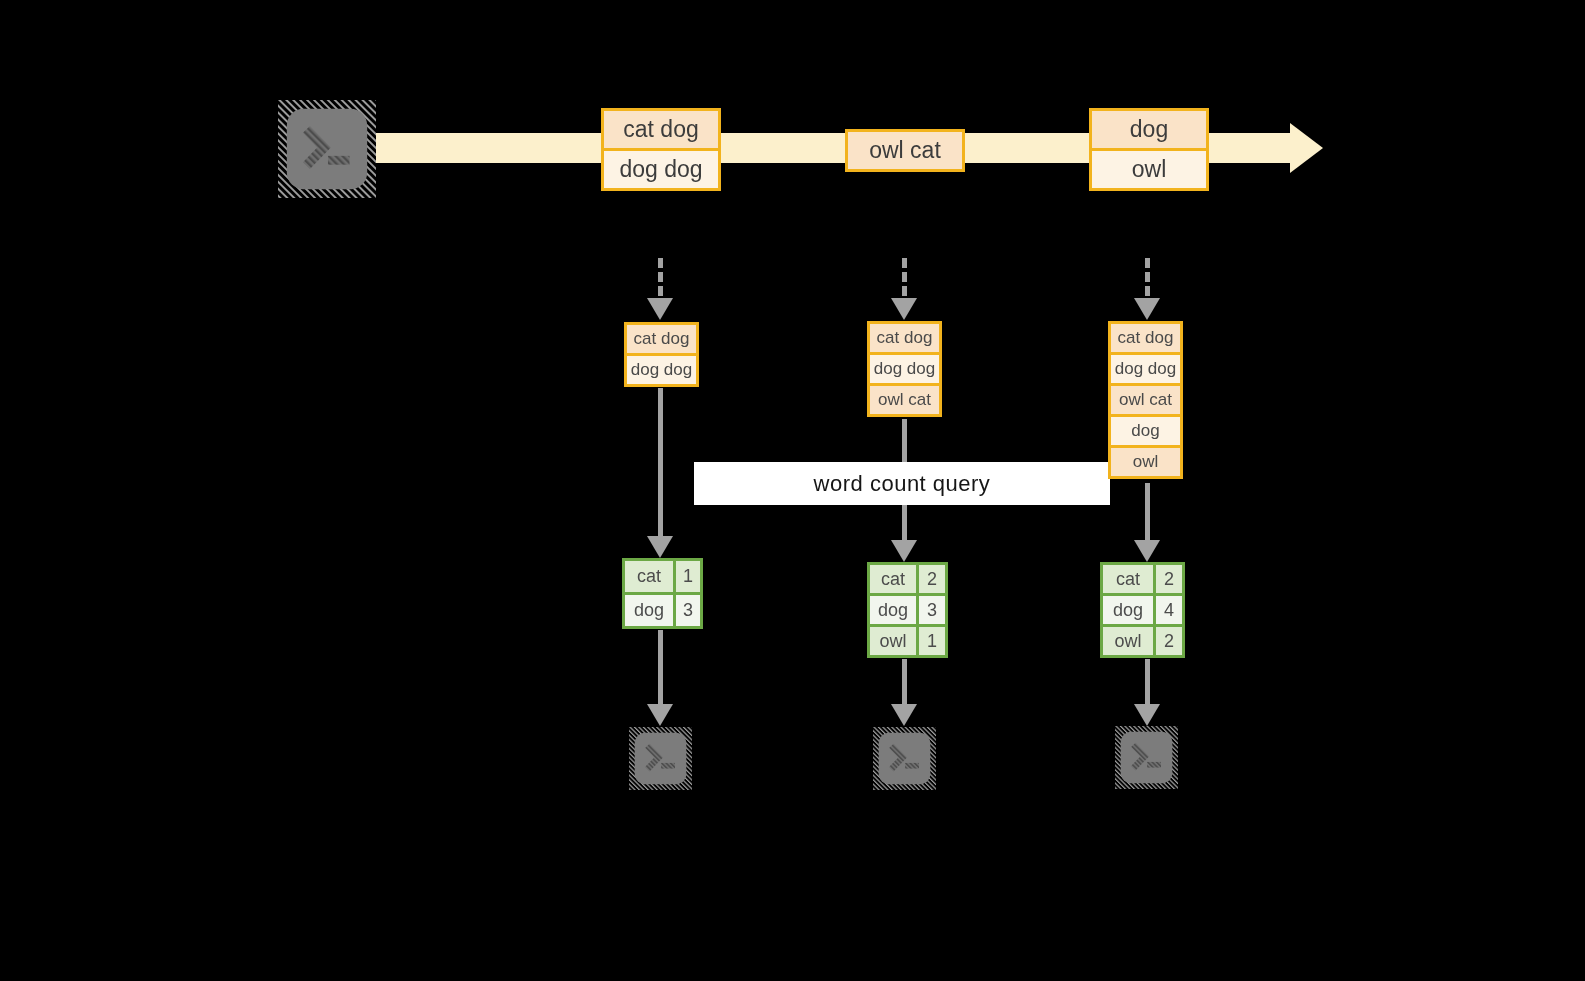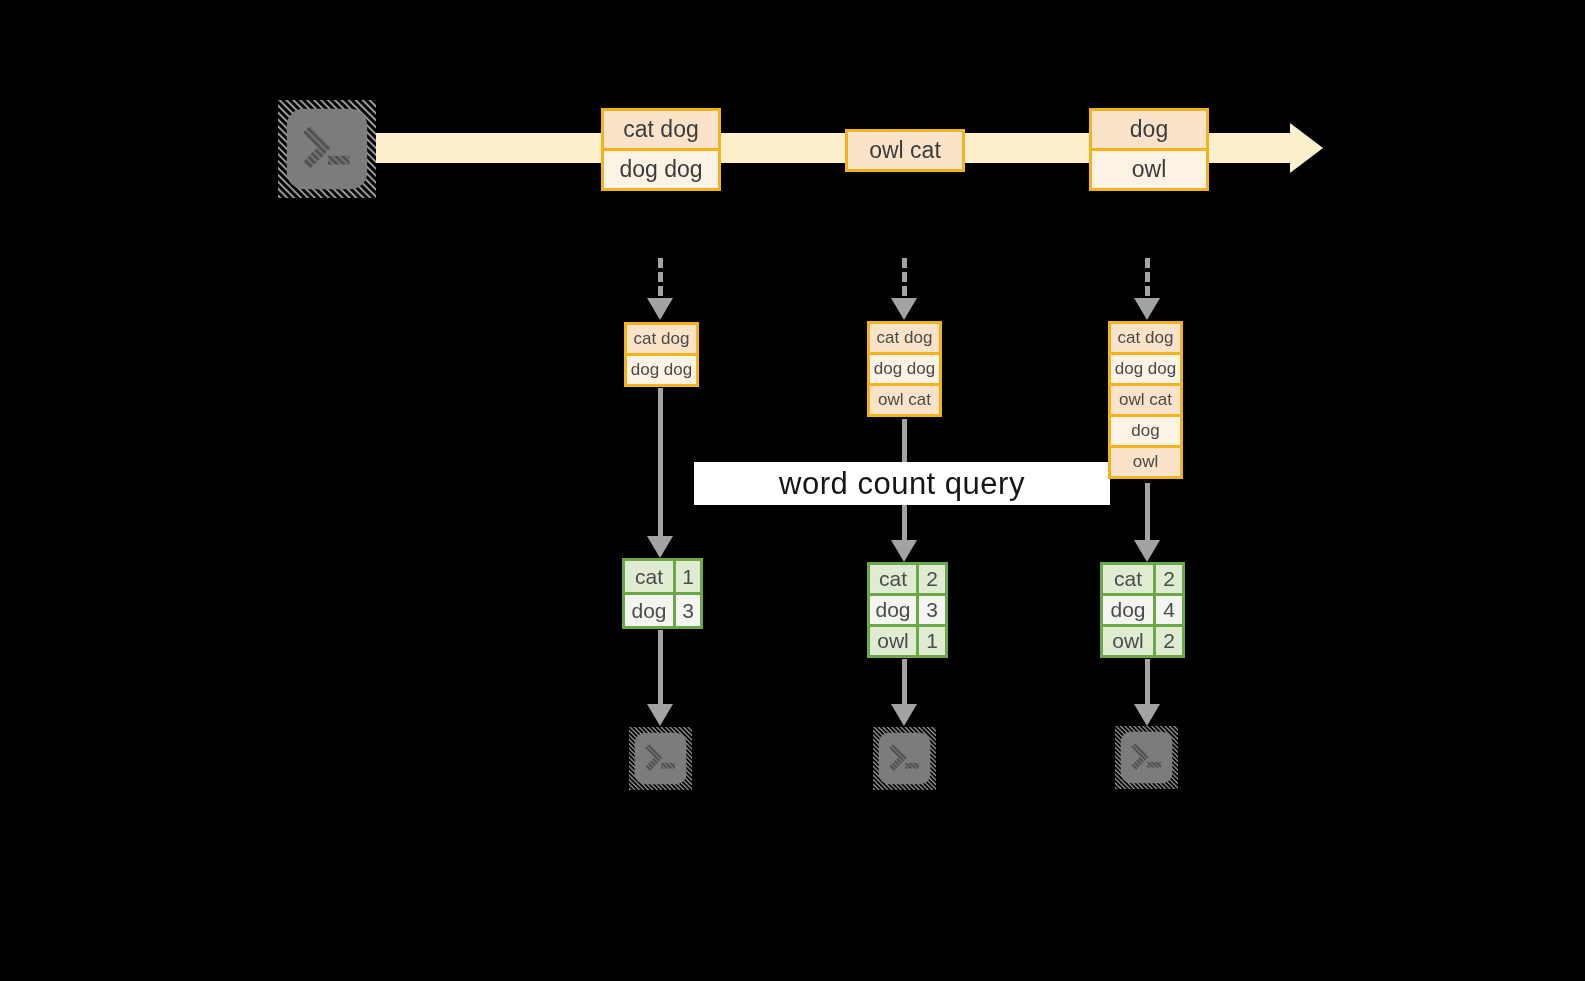--- a/index.html
+++ b/index.html
@@ -22,34 +22,34 @@
   .micro{position:absolute; border:3px solid #f2b31d; background:#f2b31d;
     display:flex; flex-direction:column; row-gap:3px; z-index:6;}
   .micro .cell{width:69px; height:28px; display:flex; align-items:center; justify-content:center;
     font-size:17px; color:#4a4a4a;}
   .micro .cell:nth-child(odd){background:#fae3c8;}
   .micro .cell:nth-child(even){background:#fdf3e4;}
   
   .result{position:absolute; border:3px solid #6ca845; background:#6ca845;
     display:grid; gap:3px; z-index:4;}
   .result .rcell{display:flex; align-items:center; justify-content:center;
-    font-size:21px; color:#4c4c4c; background:#f2f6ee;}
+    font-size:18px; color:#4c4c4c; background:#f2f6ee;}
   .result .rcell.dark{background:#dfecd2;}
   .result.two{grid-template-columns:48px 24px; grid-auto-rows:31px;}
   .result.three{grid-template-columns:46px 26px; grid-auto-rows:28px;}
   .result.threeW{grid-template-columns:50px 26px; grid-auto-rows:28px;}
   
   .vline{position:absolute; width:5px; background:#a3a3a3; z-index:2;}
   .vdash{position:absolute; width:0; border-left:5px dashed #a3a3a3; z-index:2;}
   .ahead{position:absolute; width:0; height:0; border-left:13px solid transparent;
     border-right:13px solid transparent; border-top:22px solid #a3a3a3; z-index:2;}
   
   .query-label{position:absolute; left:694px; top:462px; width:416px; height:43px;
     background:#fff; color:#161616; display:flex; align-items:center; justify-content:center;
-    font-size:31px; font-weight:300; letter-spacing:0.5px; z-index:5;}
+    font-size:22px; font-weight:300; letter-spacing:0.5px; z-index:5;}
   
   .term-icon{position:absolute; z-index:3;}
   .hidden-defs{position:absolute; width:0; height:0; overflow:hidden;}
 </style>
 </head>
 <body>
 
 <svg class="hidden-defs" aria-hidden="true">
   <defs>
     <pattern id="hatchL" width="5" height="5" patternUnits="userSpaceOnUse" patternTransform="rotate(-45)">

